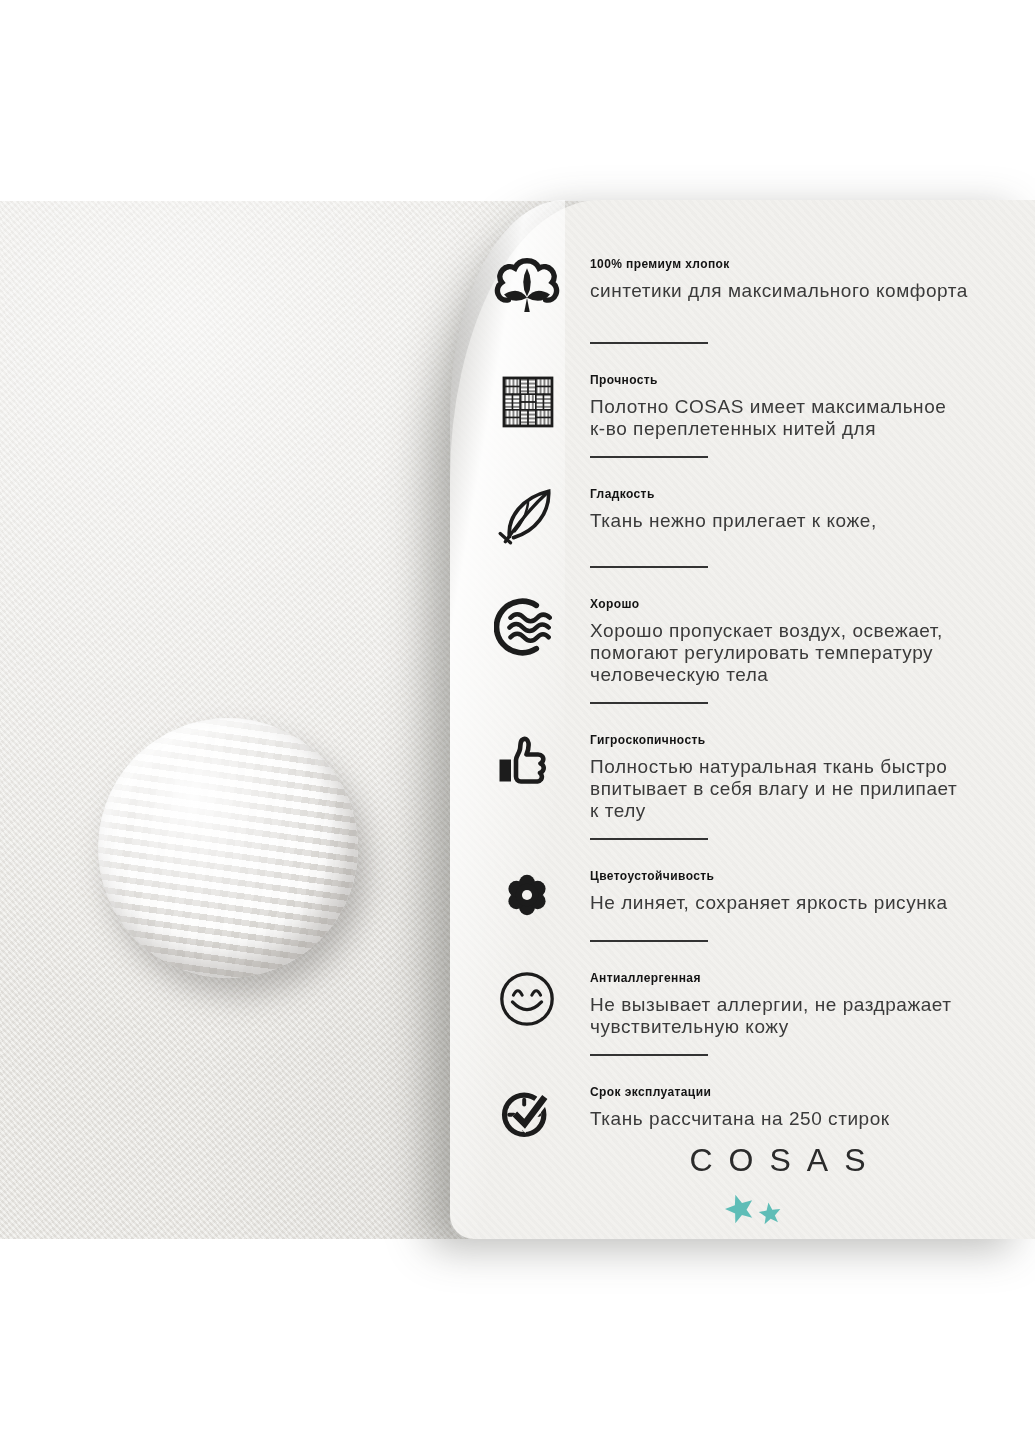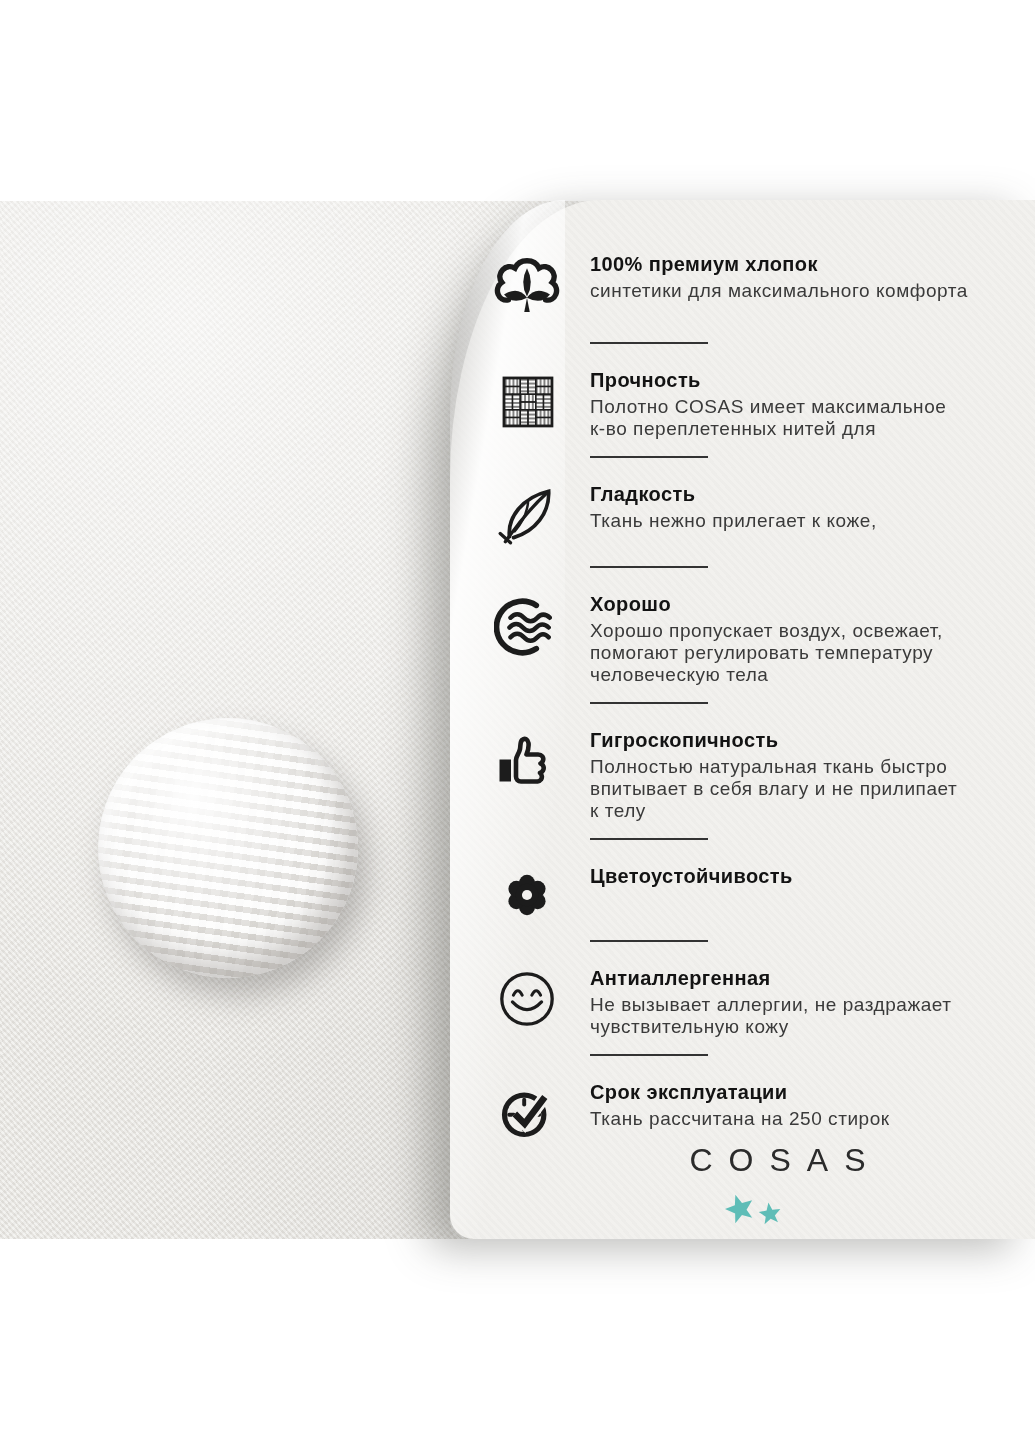--- a/index.html
+++ b/index.html
@@ -33,21 +33,21 @@
     background-image:repeating-linear-gradient(47deg, rgba(0,0,0,.015) 0 3px, rgba(255,255,255,0) 3px 6px);
     border-radius:150px 0 0 24px / 280px 0 0 24px;
     box-shadow:-24px 10px 40px rgba(70,68,64,.35);}
   .card::before{content:"";position:absolute;left:0;top:0;bottom:0;width:115px;pointer-events:none;
     border-radius:inherit;
     background:linear-gradient(100deg, rgba(96,94,90,.26) 0%, rgba(255,255,255,.85) 26%, rgba(255,255,255,0) 72%);}
 
   .feature{display:flex;align-items:flex-start;position:relative;}
   .icon-cell{flex:0 0 70px;width:70px;display:flex;justify-content:center;padding-top:2px;}
   .txt{margin-left:28px;}
-  .f-title{font-size:20px;font-weight:bold;color:#131313;letter-spacing:.4px;line-height:24px;margin:0 0 4px 0;}
+  .f-title{font-size:12px;font-weight:bold;color:#131313;letter-spacing:.4px;line-height:24px;margin:0 0 4px 0;}
   .f-line{font-size:19px;color:#3a3a3a;letter-spacing:.55px;line-height:22px;white-space:nowrap;}
   .divider{border:none;border-top:2px solid #333;width:118px;margin:16px 0 24px 98px;}
 
   .logo{text-align:center;padding-left:42px;}
   .logo-text{font-size:32px;font-weight:400;color:#2b2b2b;letter-spacing:16px;text-indent:16px;}
   .logo-marks{display:block;margin:8px auto 0;}
 
   .icon-svg{stroke:#1c1c1c;}
 </style>
 </head>
@@ -180,20 +180,21 @@
               <circle cx="32" cy="18.5" r="8.8"></circle>
             <circle cx="43.7" cy="25.2" r="8.8"></circle>
               <circle cx="43.7" cy="38.8" r="8.8"></circle>
             <circle cx="32" cy="32" r="12.5"></circle>
           </g>
           <circle cx="32" cy="32" r="5.6" fill="#f2f1ee"></circle>
         </svg>
       </div>
       <div class="txt">
         <div class="f-title">Цветоустойчивость</div>
+        <div class="f-line">Не линяет, сохраняет яркость рисунка</div>
       </div>
     </div>
     <hr class="divider">
 
     <div class="feature">
       <div class="icon-cell">
         <svg class="icon-svg" width="62" height="62" viewBox="0 0 64 64" fill="none" stroke-linecap="round">
           <circle cx="32" cy="32" r="26" stroke-width="3.4"></circle>
           <path d="M18 28 Q22.5 19 27 28" stroke-width="3.2"></path>
           <path d="M37 28 Q41.5 19 46 28" stroke-width="3.2"></path>

